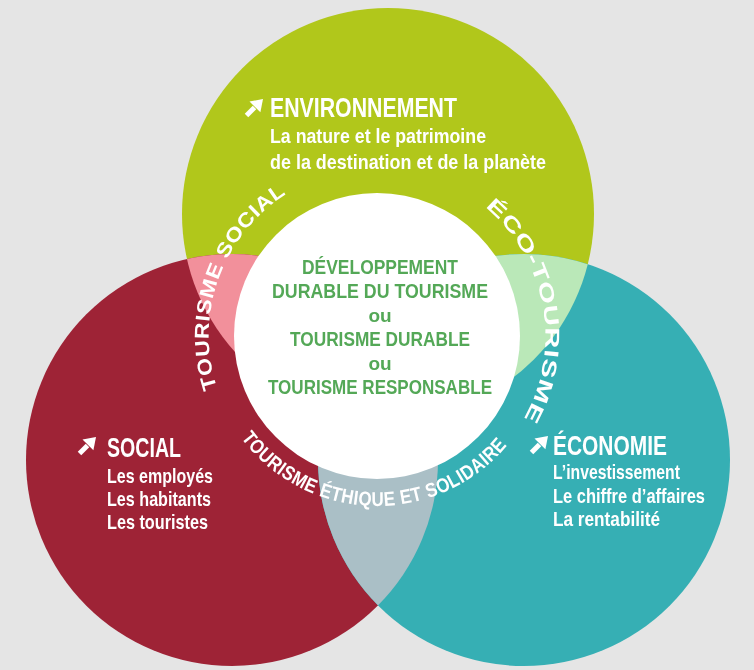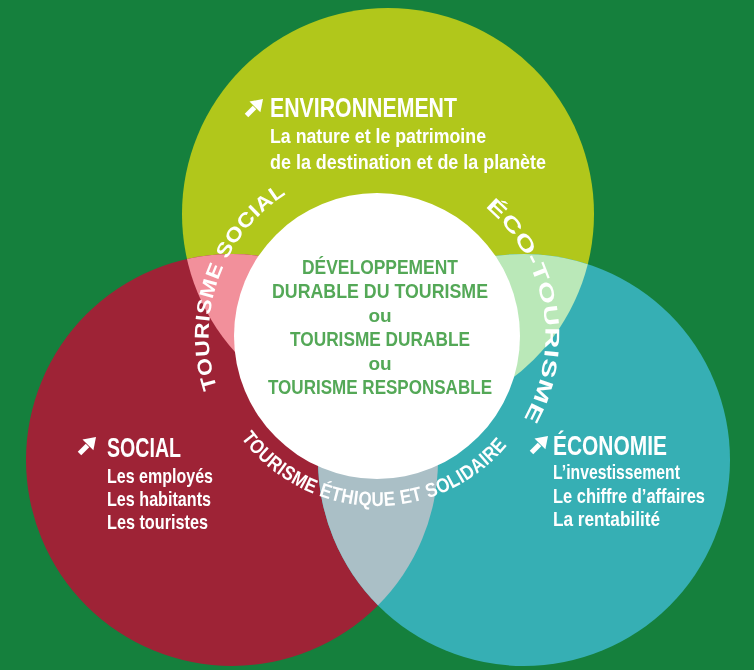--- a/index.html
+++ b/index.html
@@ -7,21 +7,21 @@
     padding: 0;
     background: #ffffff;
     width: 754px;
     height: 670px;
     overflow: hidden;
   }
   .stage {
     position: relative;
     width: 754px;
     height: 670px;
-    background: #15803d;
+    background: #e5e5e5;
   }
   svg text {
     font-family: "Liberation Sans", "DejaVu Sans", sans-serif;
     font-weight: bold;
   }
   .white-label { fill: #ffffff; }
   .curved-label {
     font-size: 20px;
     fill: #ffffff;
     letter-spacing: 0.5px;

